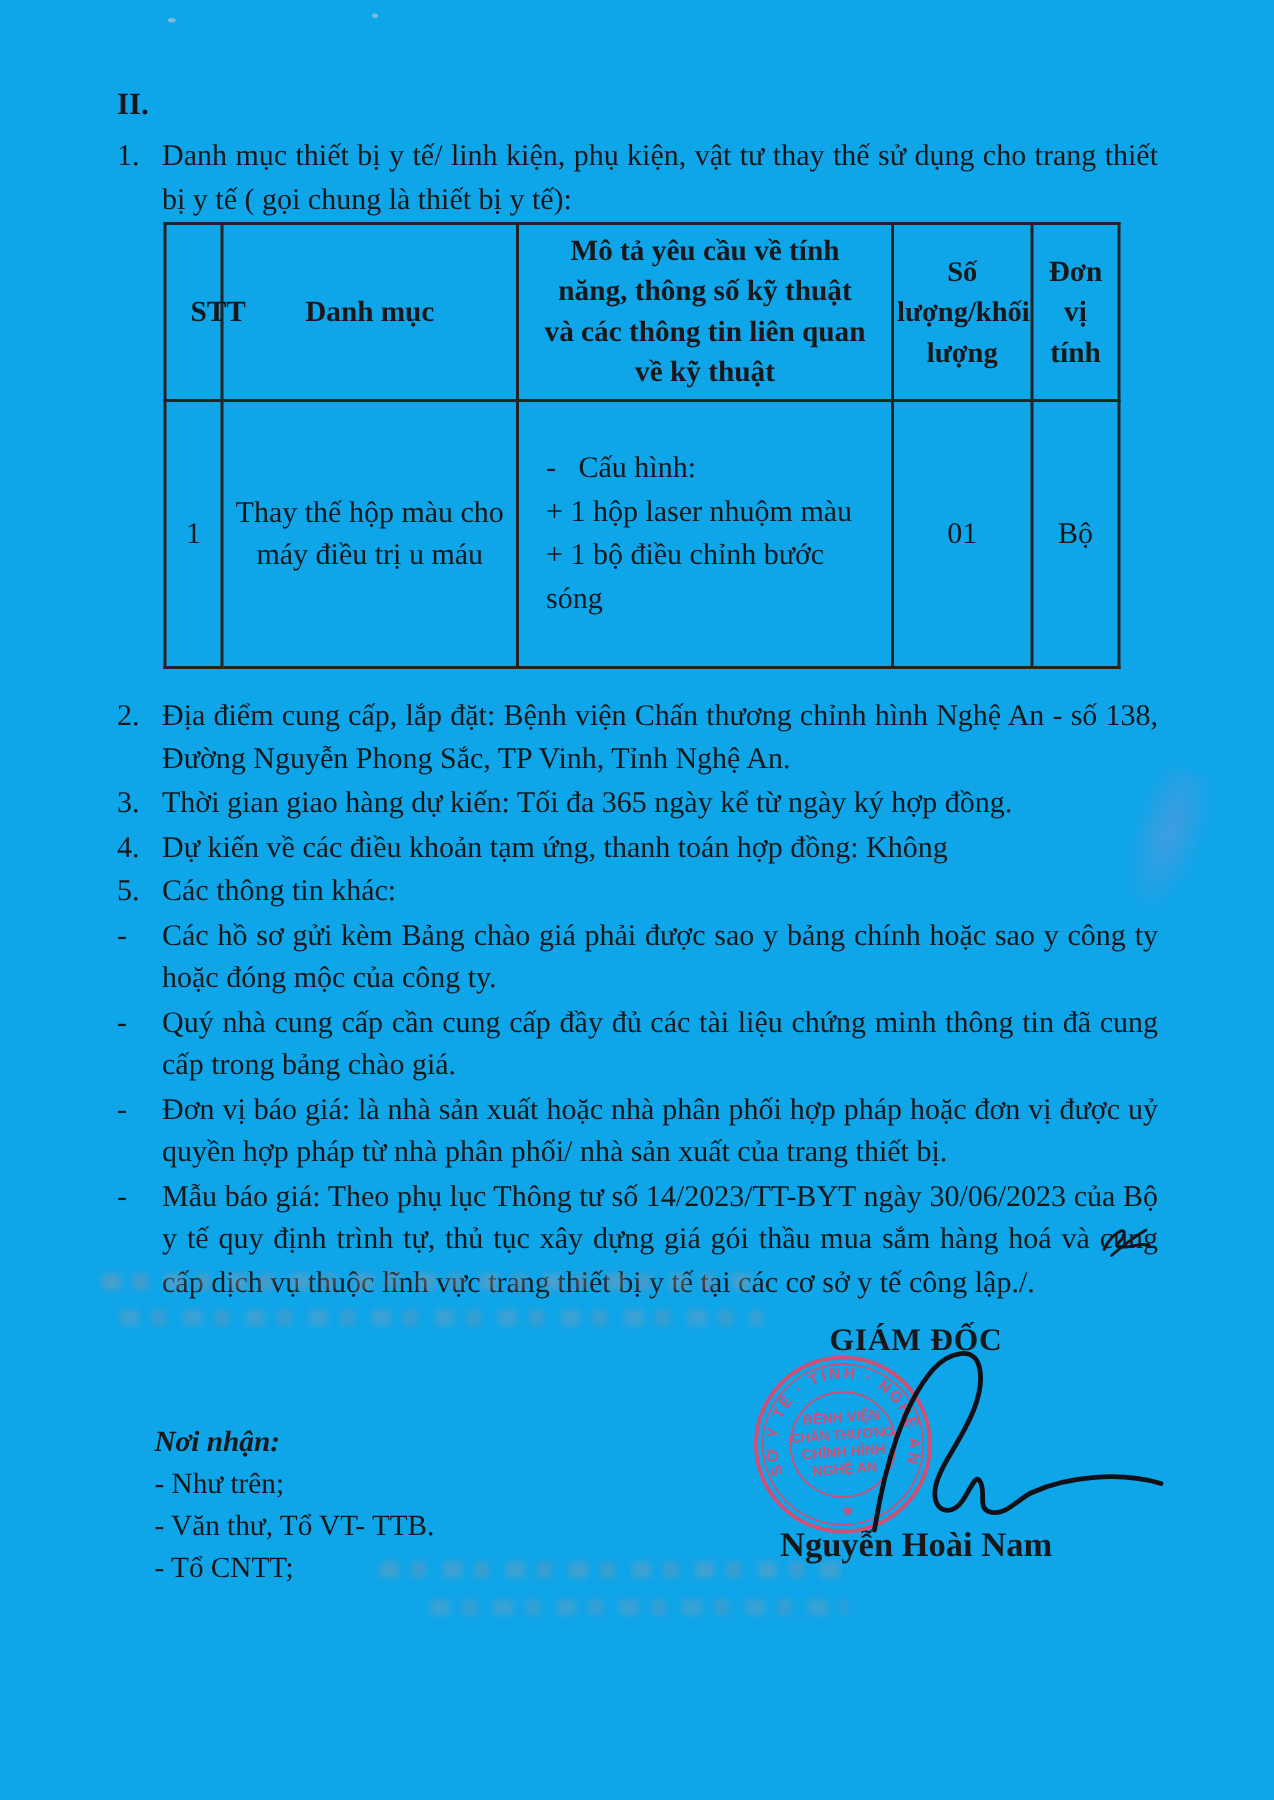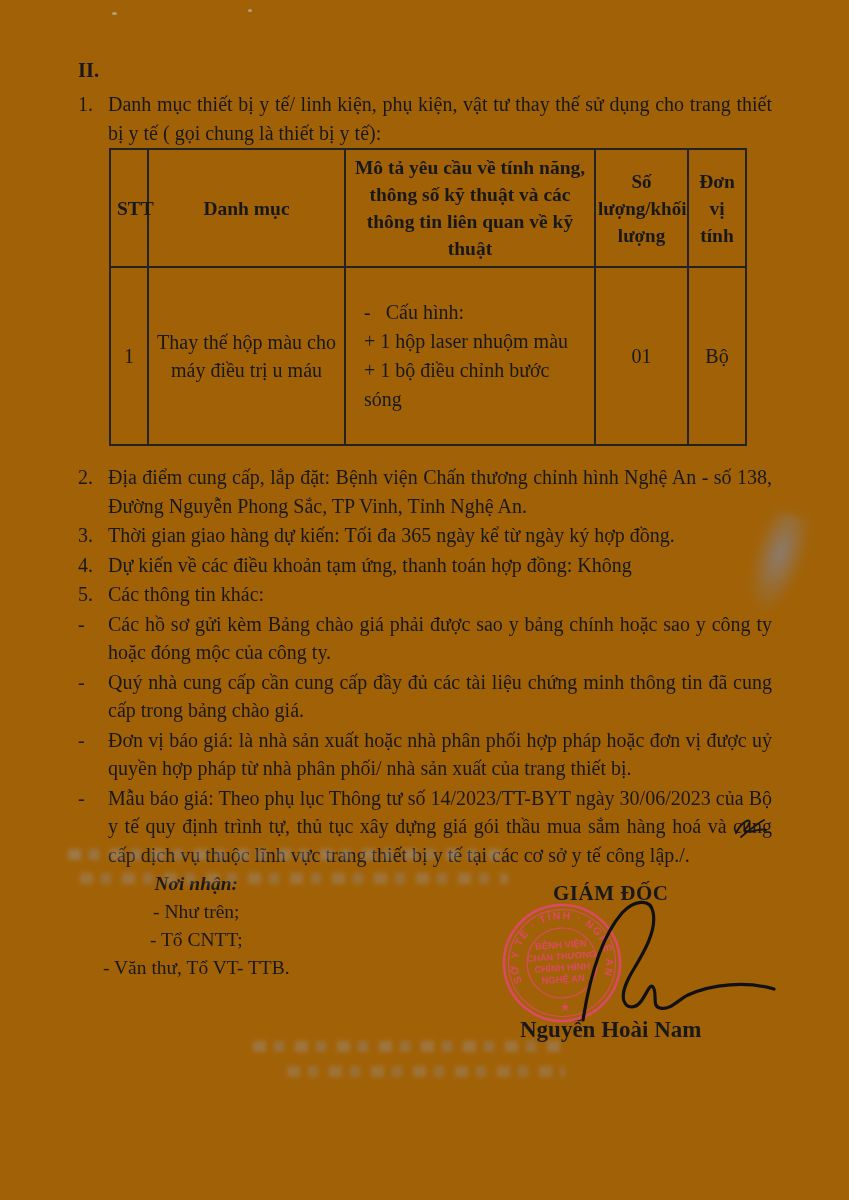--- a/index.html
+++ b/index.html
@@ -1,34 +1,34 @@
 <!DOCTYPE html>
 <html><head>
 <meta charset="utf-8">
 <style>
   html,body{margin:0;padding:0;background:#e8e8e8;}
   .page{
     position:relative;width:849px;height:1200px;margin:0 auto;
-    background:#a16207;overflow:hidden;
+    background:#0ea5e9;overflow:hidden;
     font-family:"Liberation Serif","DejaVu Serif",serif;
     color:#18181b;
   }
   
   .abs{position:absolute;}
   .li{display:flex;align-items:flex-start;margin-bottom:1px;}
   .li .marker{flex:0 0 30px;}
   .li .txt{flex:1;text-align:justify;}
   .body-text{font-size:20px;line-height:28.5px;}
   
   .heading{display:flex;font-weight:bold;font-size:20.5px;line-height:26px;}
   .heading .numeral{flex:0 0 32px;}
   
   table.tbl{border-collapse:collapse;table-layout:fixed;width:636px;background:transparent;}
   table.tbl td{border:2px solid #232326;vertical-align:middle;}
-  .th-cell{font-weight:bold;text-align:center;font-size:19.5px;line-height:27px;padding:4px 6px;}
+  .th-cell{font-weight:bold;text-align:center;font-size:19.5px;line-height:27px;padding:4px 16px;}
   .c-sl{font-size:19px !important;padding:4px 2px !important;}
   .row-h{height:114px;}
   .row-d{height:178px;}
   .cell-center{text-align:center;font-size:20px;line-height:28px;}
   .desc-cell{padding:6px 6px 6px 18px;font-size:20px;line-height:29px;vertical-align:middle;}
   .desc-line1{white-space:pre-wrap;}
   
   .recipients{font-size:19.5px;line-height:28px;}
   .recipients .label{font-weight:bold;font-style:italic;}
   .sig-title{font-weight:bold;font-size:21px;letter-spacing:.5px;text-align:left;width:160px;}
@@ -127,25 +127,25 @@
       <span class="marker">-</span>
       <div class="txt">Mẫu báo giá: Theo phụ lục Thông tư số 14/2023/TT-BYT ngày 30/06/2023 của Bộ y tế quy định trình tự, thủ tục xây dựng giá gói thầu mua sắm hàng hoá và cung cấp dịch vụ thuộc lĩnh vực trang thiết bị y tế tại các cơ sở y tế công lập./.</div>
     </div>
   </div>
 
   <svg class="abs paraph-svg" style="left:733px;top:816px;" width="36" height="24" viewBox="0 0 36 24">
     <path d="M 3 17 C 9 5, 19 1, 16 8 C 14 13, 9 14, 13 15 C 19 17, 27 12, 33 14" fill="none" stroke="#15151a" stroke-width="2" stroke-linecap="round"></path>
     <path d="M 8 21 C 15 15, 24 8, 31 4" fill="none" stroke="#15151a" stroke-width="1.8" stroke-linecap="round"></path>
   </svg>
 
-  <div class="abs recipients" style="left:103px;top:870px;text-align:center;">
+  <div class="abs recipients" style="left:103px;top:948px;">
     <div class="label">Nơi nhận:</div>
     <div>- Như trên;</div>
+    <div>- Văn thư, Tổ VT- TTB.</div>
     <div>- Tổ CNTT;</div>
-    <div>- Văn thư, Tổ VT- TTB.</div>
   </div>
 
   <div class="abs sig-title" style="left:553px;top:881px;">GIÁM ĐỐC</div>
 
   <div class="abs stamp-wrap" style="left:500px;top:901px;">
     <svg width="124" height="124" viewBox="0 0 124 124">
       <circle cx="62" cy="62" r="58" fill="none" stroke="#e0486c" stroke-width="2.6"></circle>
       <circle cx="62" cy="62" r="53.5" fill="none" stroke="#e0486c" stroke-width="1.1"></circle>
       <circle cx="62" cy="62" r="35" fill="none" stroke="#e0486c" stroke-width="1.2"></circle>
       <defs>

